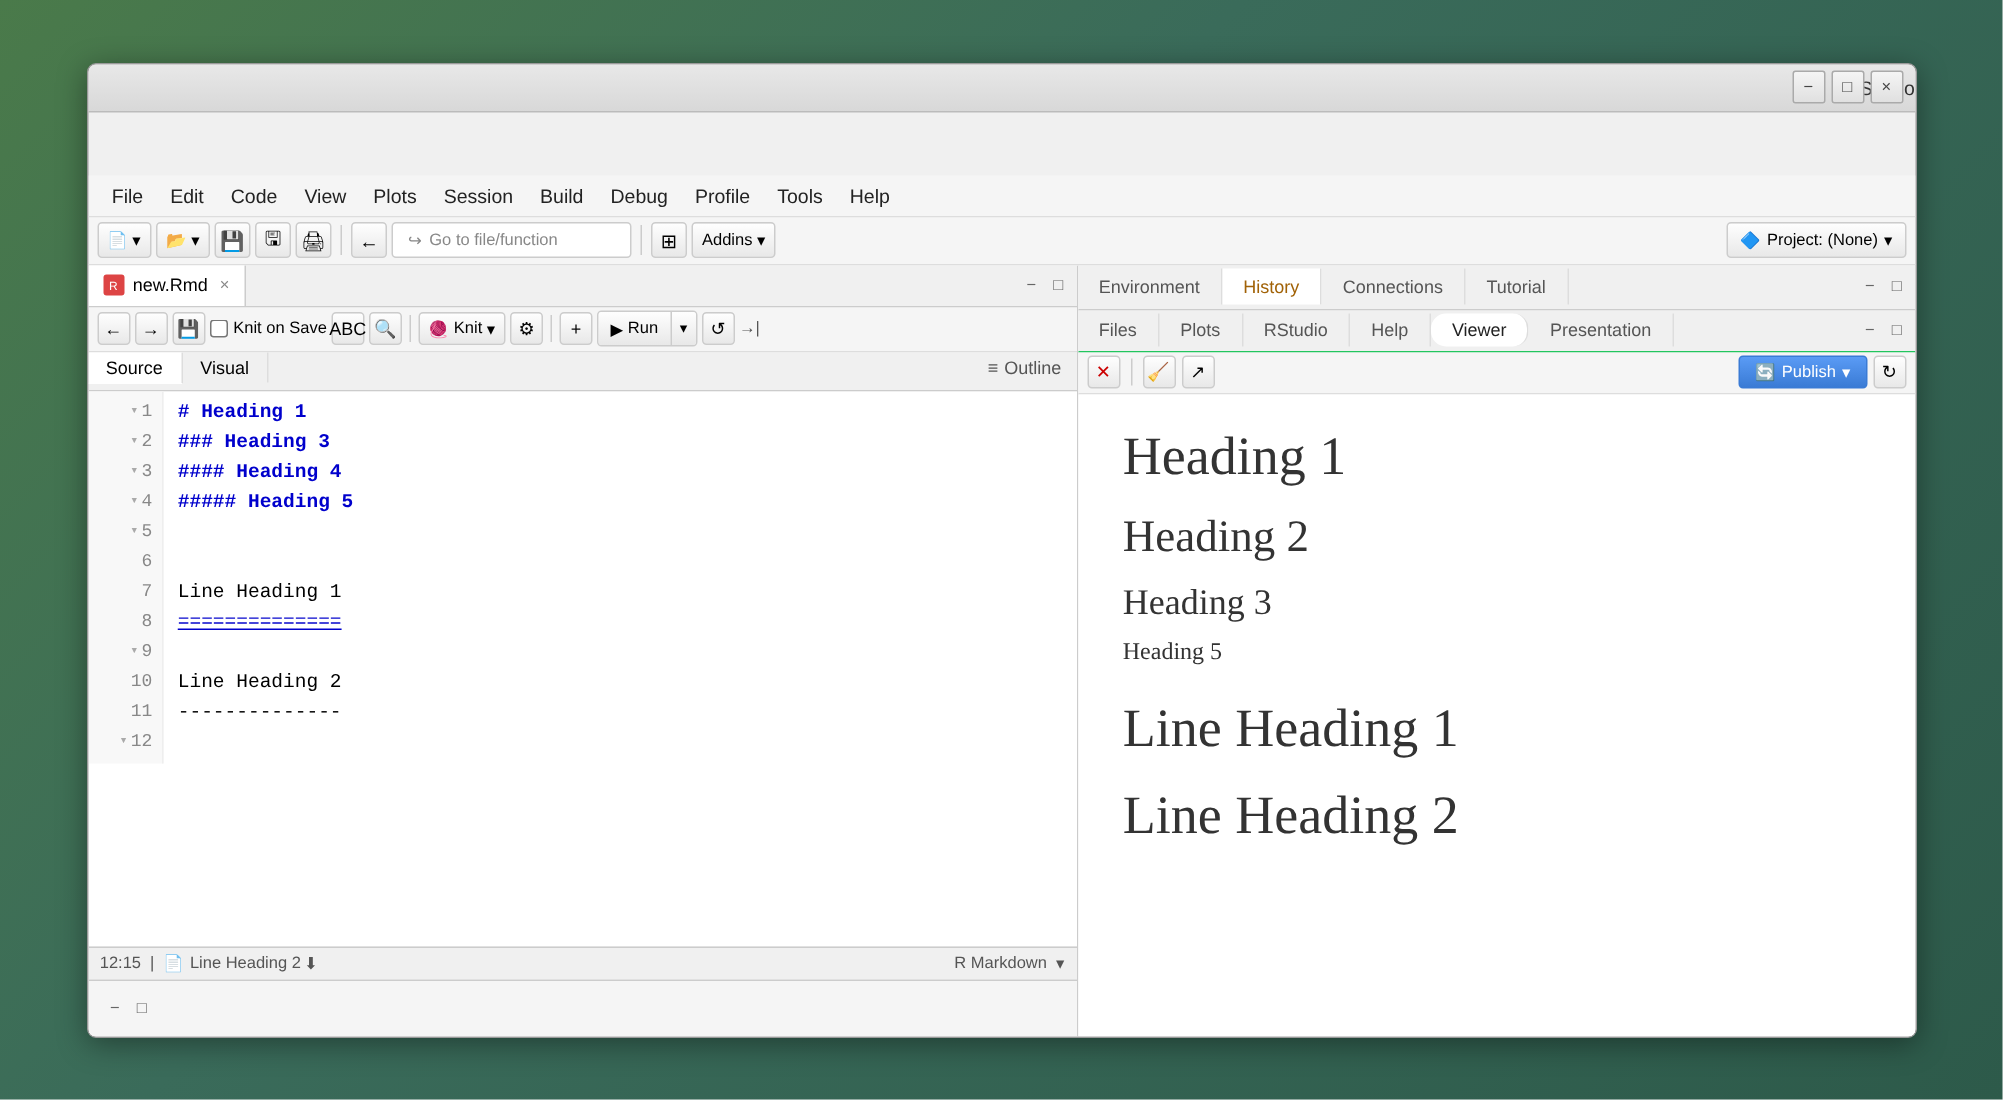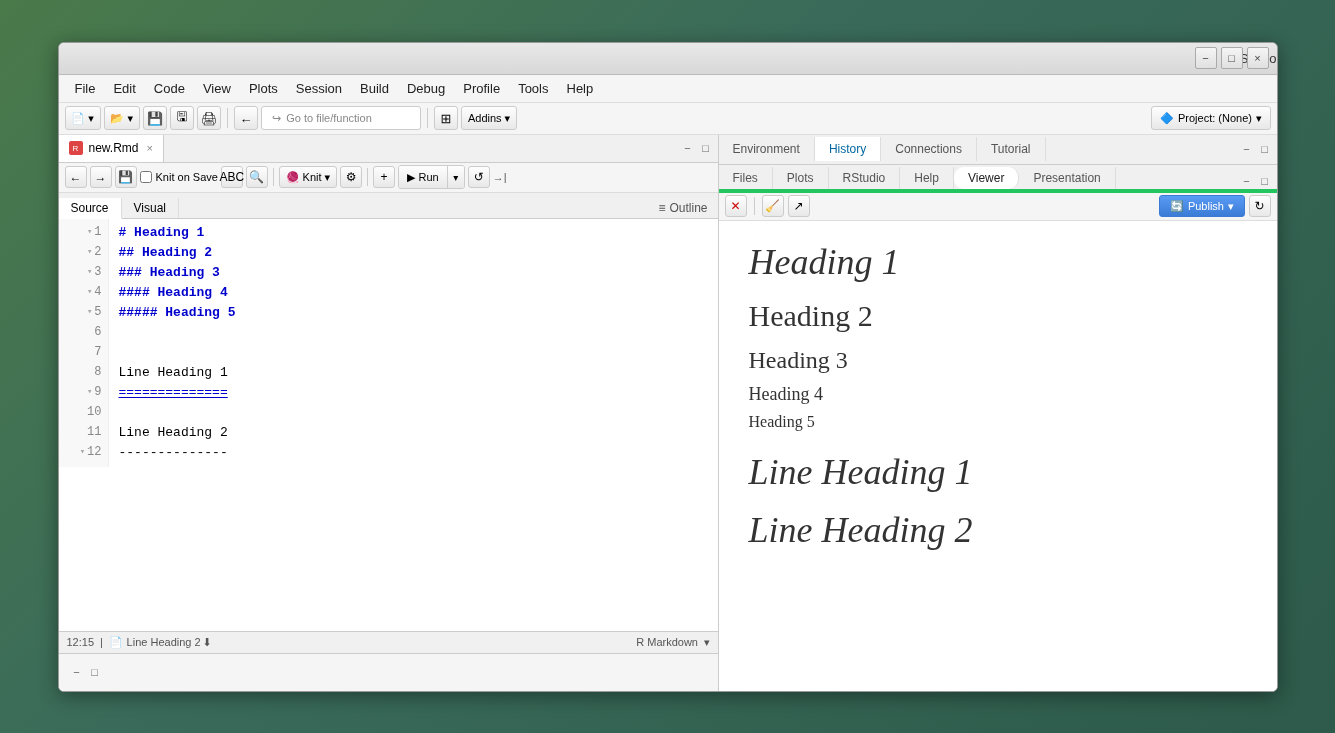--- a/index.html
+++ b/index.html
@@ -61,20 +61,21 @@
     
     .menubar {
       background: #f5f5f5;
       height: 28px;
       display: flex;
       align-items: center;
       padding: 0 8px;
       border-bottom: 1px solid #ddd;
       flex-shrink: 0;
       gap: 2px;
+      margin-top: 42px;
     }
     .menu-item {
       padding: 3px 8px;
       font-size: 13px;
       color: #222;
       cursor: pointer;
       border-radius: 3px;
     }
     
     .toolbar {
@@ -245,21 +246,21 @@
       display: flex;
       align-items: center;
       justify-content: center;
       font-size: 12px;
       cursor: pointer;
     }
     .ed-sep { width: 1px; height: 18px; background: #ccc; margin: 0 2px; }
     
     .source-visual-tabs {
       display: flex;
-      align-items: flex-end;
+      align-items: flex-start;
       background: #f0f0f0;
       border-bottom: 1px solid #ccc;
       height: 26px;
       flex-shrink: 0;
     }
     .sv-tab {
       padding: 3px 12px;
       font-size: 12px;
       cursor: pointer;
       border-right: 1px solid #ddd;
@@ -379,36 +380,36 @@
     }
     .right-tab {
       padding: 5px 14px;
       font-size: 12px;
       cursor: pointer;
       border-right: 1px solid #ddd;
       color: #555;
     }
     .right-tab.active {
       background: white;
-      color: #0369a1;
+      color: #a16207;
       font-weight: 500;
     }
     .right-tab-spacer { flex: 1; }
     .right-tab-btns {
       display: flex;
       align-items: center;
       padding-right: 4px;
       gap: 2px;
     }
     
     .files-tabs {
       display: flex;
-      align-items: flex-end;
+      align-items: center;
       background: #f0f0f0;
-      border-bottom: 4px solid #22c55e;
+      border-bottom: 1px solid #22c55e;
       height: 28px;
       flex-shrink: 0;
     }
     .files-tab {
       padding: 4px 14px;
       font-size: 12px;
       cursor: pointer;
       border-right: 1px solid #ddd;
       color: #555;
     }
@@ -474,21 +475,20 @@
       padding: 20px 30px;
       overflow: auto;
       background: white;
     }
     .preview-h1 {
       font-size: 36px;
       font-weight: 300;
       color: #333;
       margin-bottom: 16px;
       font-family: Georgia, serif;
-      font-style: italic;
     }
     .preview-h2 {
       font-size: 30px;
       font-weight: 300;
       color: #333;
       margin-bottom: 14px;
       font-family: Georgia, serif;
     }
     .preview-h3 {
       font-size: 24px;
@@ -722,21 +722,20 @@
             <div class="line-number-item">
                 <span>11</span>
               </div>
             <div class="line-number-item">
                 <span class="fold-btn">▾</span>
                 <span>12</span>
               </div>
           </div>
           <div class="code-content">
             <div class="code-line h1"># Heading 1</div>
-            <div class="code-line h2">## Heading 2</div>
             <div class="code-line h3">### Heading 3</div>
             <div class="code-line h4">#### Heading 4</div>
             <div class="code-line h5">##### Heading 5</div>
             <div class="code-line"> </div>
             <div class="code-line"> </div>
             <div class="code-line">Line Heading 1</div>
             <div class="code-line underline-text">==============</div>
             <div class="code-line"> </div>
             <div class="code-line">Line Heading 2</div>
             <div class="code-line">--------------</div>
@@ -802,21 +801,20 @@
           <span>Publish</span>
           <span>▾</span>
         </div>
         <div class="refresh-btn">↻</div>
       </div>
 
       <div class="preview-content">
         <div class="preview-h1">Heading 1</div>
         <div class="preview-h2">Heading 2</div>
         <div class="preview-h3">Heading 3</div>
-        <div class="preview-h4">Heading 4</div>
         <div class="preview-h5">Heading 5</div>
         <div class="preview-spacer"></div>
         <div class="preview-h1">Line Heading 1</div>
         <div class="preview-h1">Line Heading 2</div>
       </div>
     </div>
   </div>
 </div>
 
 </body></html>

